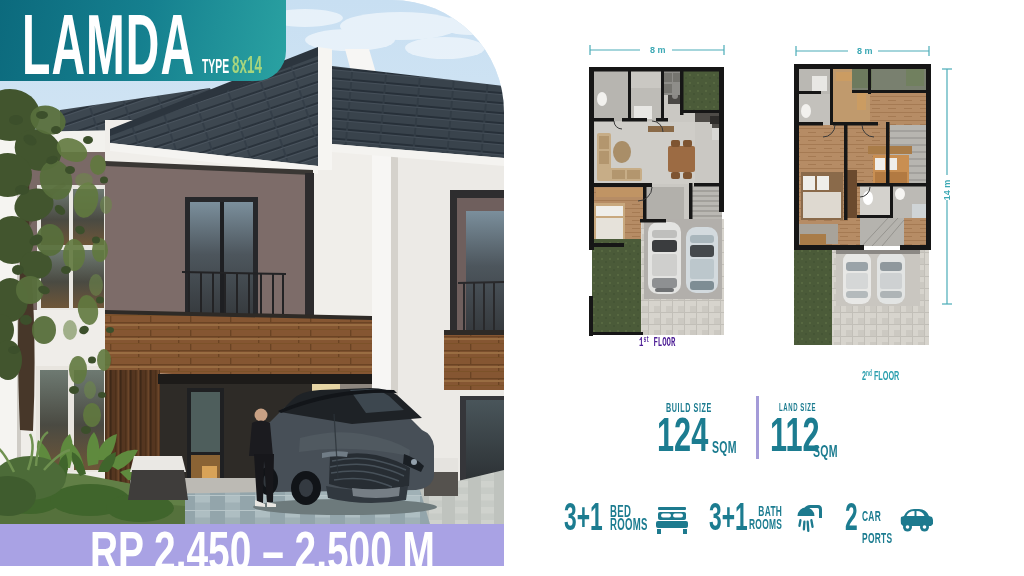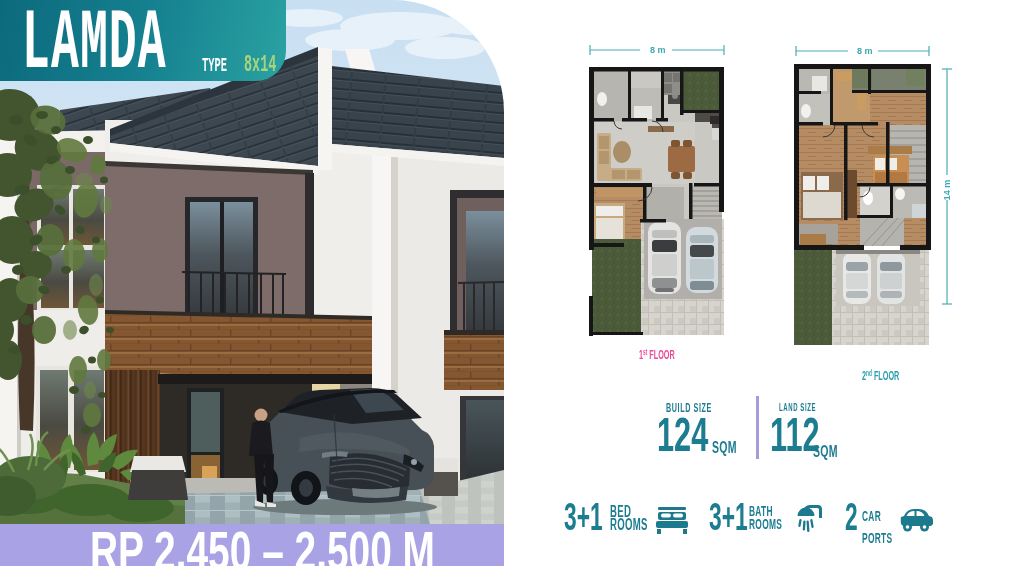--- a/index.html
+++ b/index.html
@@ -369,27 +369,27 @@
 <g>
           <circle cx="261" cy="415" r="6.5" fill="#c9a184"></circle>
           <path d="M252 423 q9 -5 18 0 l3 33 -24 0 z" fill="#1b1b1f"></path>
           <path d="M254 454 l3 48 6 1 1 -42 3 42 6 -1 1 -48 z" fill="#17171b"></path>
           <path d="M255 500 l10 4 0 3 -10 -1 z" fill="#e8e6e2"></path>
           <path d="M267 502 l9 2 0 3 -9 0 z" fill="#e8e6e2"></path>
         </g>
 </svg>
 </div>
 
-<div class="abs" id="logo" style="left:0;top:0;width:286px;height:81px;border-bottom-right-radius:30px;background:linear-gradient(102deg,#0c6a7d 0%,#15808f 50%,#2aa2a2 100%);z-index:5;font-family:Liberation Mono, monospace;">
+<div class="abs" id="logo" style="left:0;top:0;width:286px;height:81px;border-bottom-right-radius:30px;background:linear-gradient(102deg,#0c6a7d 0%,#15808f 50%,#2aa2a2 100%);z-index:5;">
 
   <div class="abs" style="left:22px;top:1px;font-weight:bold;font-size:86px;line-height:86px;color:#ffffff;"><span class="cond" style="letter-spacing:2px;transform:scaleX(0.54);">LAMDA</span></div>
 
   <div class="abs" style="left:202px;top:55.5px;font-weight:bold;font-size:20px;line-height:20px;color:#ffffff;"><span class="cond" style="transform:scaleX(0.52);">TYPE</span></div>
 
-  <div class="abs" style="left:232px;top:52.5px;font-weight:bold;font-size:24px;line-height:24px;color:#a6d57e;margin-left:12px;"><span class="cond" style="transform:scaleX(0.56);">8x14</span></div>
+  <div class="abs" style="left:232px;top:52.5px;font-weight:bold;font-size:24px;line-height:24px;color:#a6d57e;"><span class="cond" style="transform:scaleX(0.56);">8x14</span></div>
 </div>
 
 <div class="abs" id="price" style="left:0;top:524px;width:504px;height:42px;background:#a9a2e4;z-index:6;">
   <div class="abs" style="left:90px;top:-1px;font-weight:bold;font-size:56px;line-height:56px;color:#ffffff;"><span class="cond" style="transform:scaleX(0.694);">RP 2.450 – 2.500 M</span></div>
 </div>
 
 <svg class="abs" id="plans" style="left:0;top:0;z-index:2;" width="1024" height="576" viewBox="0 0 1024 576" xmlns="http://www.w3.org/2000/svg">
 <defs>
 <pattern id="pave" width="12" height="12" patternUnits="userSpaceOnUse">
 <rect width="12" height="12" fill="#d7d4cd"></rect>
@@ -684,21 +684,21 @@
           <rect x="877" y="252" width="28" height="52" rx="9" fill="#e2e4e3"></rect>
           <rect x="880" y="262" width="22" height="9" rx="3" fill="#8f989d"></rect>
           <rect x="880" y="273" width="22" height="16" rx="2" fill="#ced1d2"></rect>
           <rect x="880" y="291" width="22" height="7" rx="3" fill="#aeb4b6"></rect>
         </g>
 
 <rect x="836" y="250" width="84" height="4" fill="#8b8884"></rect>
 </g>
 </svg>
 
-<div class="abs" style="color:#ec4899;left:639px;top:346px;font-weight:bold;font-size:13px;line-height:13px;"><span class="cond" style="transform:scaleX(0.56);">1<span style="font-size:8.5px;vertical-align:4px;">st</span> FLOOR</span></div>
+<div class="abs" style="color:#4c1d95;left:639px;top:334px;font-weight:bold;font-size:13px;line-height:13px;font-family:Liberation Mono, monospace;"><span class="cond" style="transform:scaleX(0.56);">1<span style="font-size:8.5px;vertical-align:4px;">st</span> FLOOR</span></div>
 
 <div class="abs" style="color:#2b9fae;left:862px;top:367px;font-weight:bold;font-size:13px;line-height:13px;"><span class="cond" style="transform:scaleX(0.56);">2<span style="font-size:8.5px;vertical-align:4px;">nd</span> FLOOR</span></div>
 
 <div class="abs teal" style="left:666px;top:400.5px;font-weight:bold;font-size:12px;line-height:14px;letter-spacing:1px;"><span class="cond" style="transform:scaleX(0.60);">BUILD SIZE</span></div>
 
 <div class="abs teal" style="left:657px;top:410.6px;font-weight:bold;font-size:48px;line-height:48px;text-align:center;"><span class="cond" style="transform:scaleX(0.64);">124</span></div>
 
 <div class="abs teal" style="left:712px;top:439px;font-weight:bold;font-size:17px;line-height:17px;letter-spacing:0.5px;"><span class="cond" style="transform:scaleX(0.62);">SQM</span></div>
 
 <div class="abs" style="left:756px;top:396px;width:3px;height:63px;background:#a49bd8;"></div>
@@ -722,21 +722,21 @@
       <rect x="5" y="6.5" width="10" height="4" rx="2" fill="#ffffff"></rect>
       <rect x="17" y="6.5" width="10" height="4" rx="2" fill="#ffffff"></rect>
       <rect x="0" y="14" width="32" height="7" rx="2"></rect>
       <rect x="1" y="22" width="4" height="5"></rect>
       <rect x="27" y="22" width="4" height="5"></rect>
     </g>
   </svg>
 
   <div class="abs" style="left:709px;top:498.3px;font-weight:bold;font-size:38px;line-height:38px;"><span class="cond" style="transform:scaleX(0.60);">3+1</span></div>
 
-  <div class="abs" style="left:749px;top:504.5px;font-weight:bold;font-size:14px;line-height:13px;letter-spacing:0.5px;"><span class="cond" style="transform:scaleX(0.60);">BATH<br>ROOMS</span></div>
+  <div class="abs" style="left:749px;top:504.5px;font-weight:bold;font-size:14px;line-height:13px;letter-spacing:0.5px;text-align:right;"><span class="cond" style="transform:scaleX(0.60);">BATH<br>ROOMS</span></div>
 
   <svg class="abs" style="left:797px;top:505px;" width="26" height="30" viewBox="0 0 26 30">
     <g fill="#1d7a8e">
       <path d="M0.5 11 a8.5 8.5 0 0 1 17 0 z"></path>
       <path d="M7 3.5 q2 -3.5 6 -3.5 l8 0 q4 0 4 4.5 l0 8.5 -3 0 0 -8.5 q0 -1.5 -1.5 -1.5 l-7.5 0 q-2.5 0 -3.8 2z"></path>
       <g>
         <rect x="1.8" y="14" width="2.3" height="8" rx="1.15" transform="rotate(10 2.9 18)"></rect>
         <rect x="6" y="15.5" width="2.3" height="10" rx="1.15" transform="rotate(4 7.1 20.5)"></rect>
         <rect x="9.8" y="15.5" width="2.3" height="11.5" rx="1.15" transform="rotate(-4 10.9 21)"></rect>
         <rect x="13.8" y="14" width="2.3" height="9" rx="1.15" transform="rotate(-10 14.9 18.5)"></rect>

